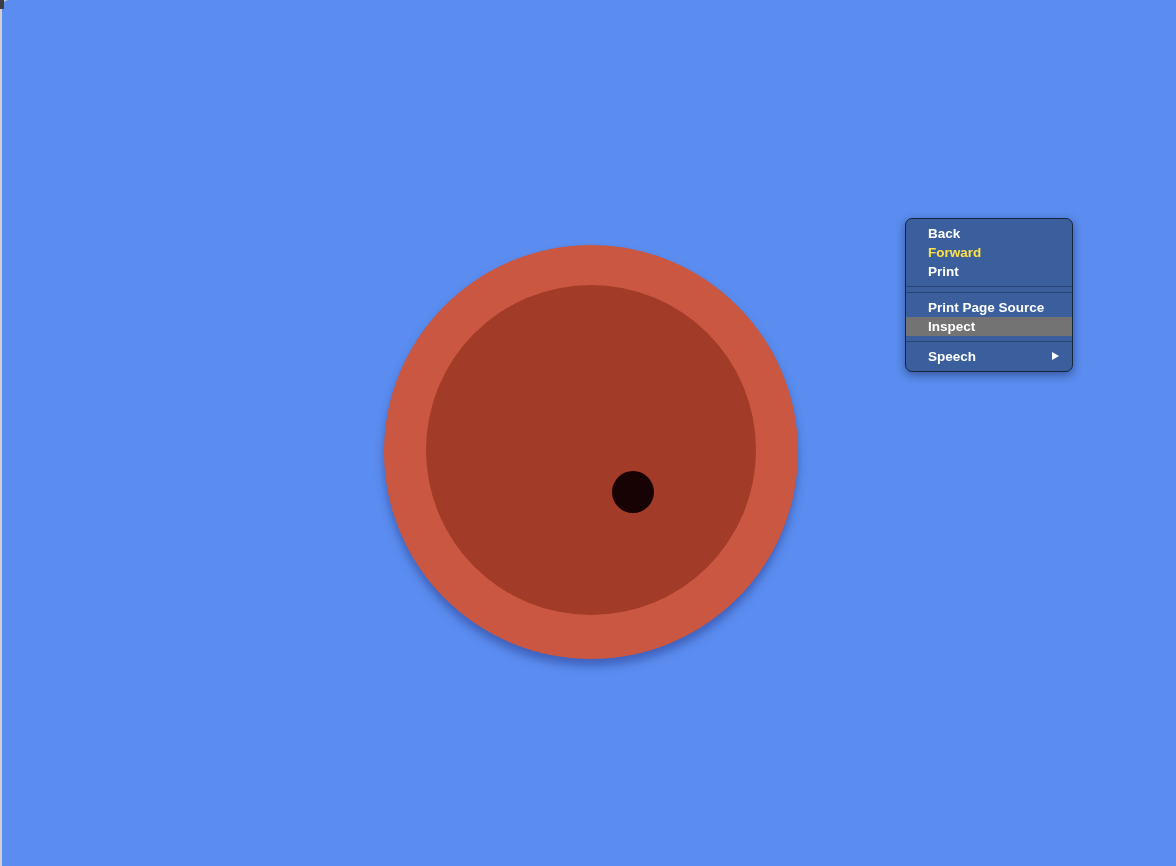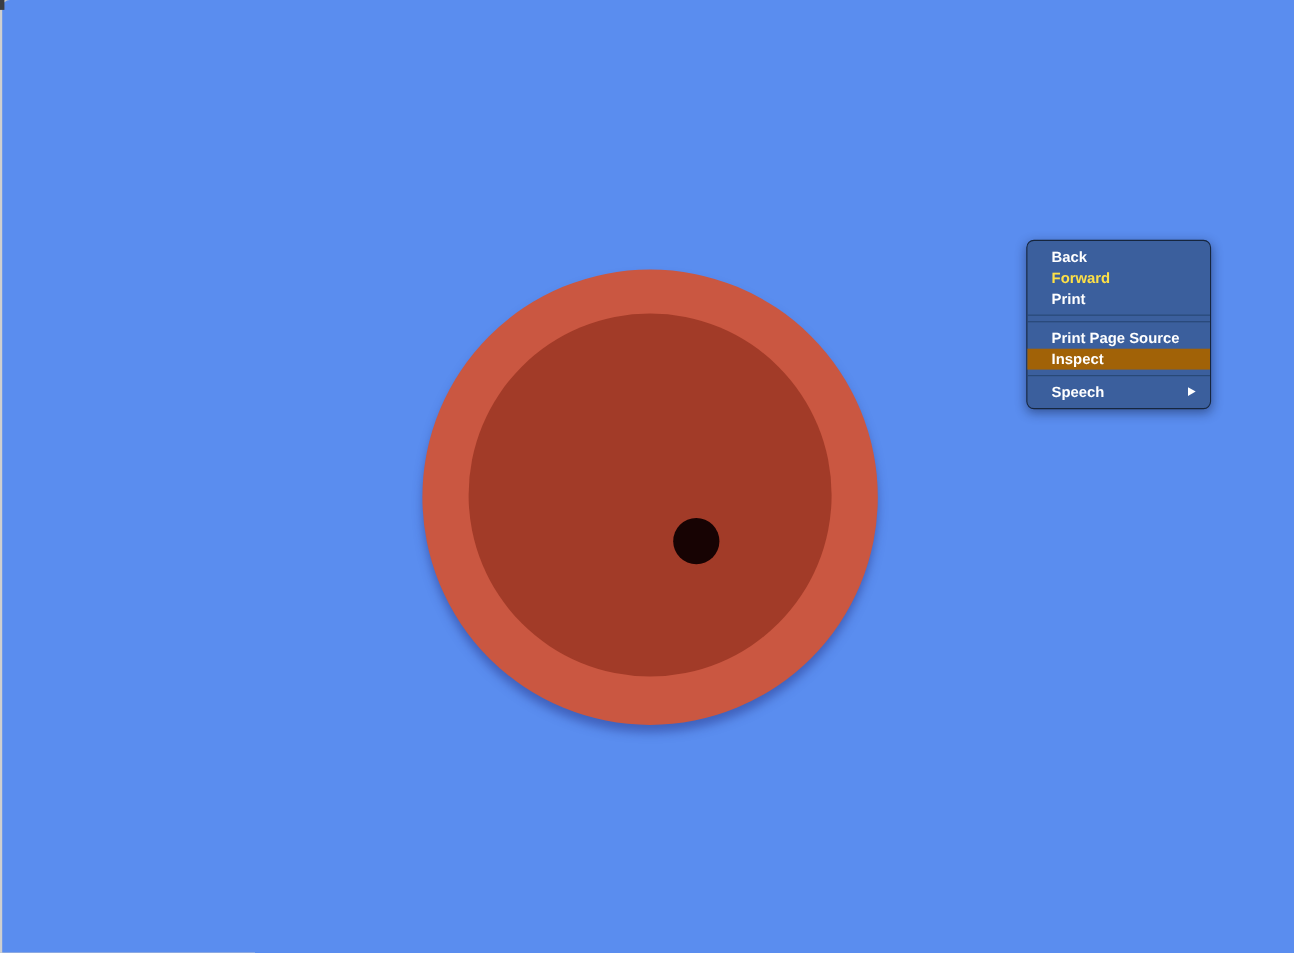--- a/index.html
+++ b/index.html
@@ -103,40 +103,39 @@
     position: absolute;
     left: 903px; top: 218px;
     width: 168px;
     box-sizing: border-box;
     background: #3b5f9d;
     border: 1px solid #16263f;
     border-radius: 7px;
     padding: 5px 0;
     box-shadow: 0 3px 10px rgba(8, 18, 48, 0.45);
     z-index: 2;
-    margin-left: 28px;
   }
   .menu-group {
     list-style: none;
     margin: 0;
     padding: 0;
   }
   .menu-item {
     position: relative;
     height: 19px;
     line-height: 19px;
     padding-left: 22px;
     font-size: 13.5px;
     font-weight: 600;
     color: #ffffff;
     white-space: nowrap;
     cursor: default;
   }
   .menu-item.disabled { color: #fde047; }
-  .menu-item.highlighted { background: #a16207; }
+  .menu-item.highlighted { background: #737373; }
   .menu-divider {
     height: 1px;
     margin: 5px 0;
     background: #274674;
   }
   .submenu-arrow {
     position: absolute;
     right: 13px;
     top: 50%;
     margin-top: -4.5px;

